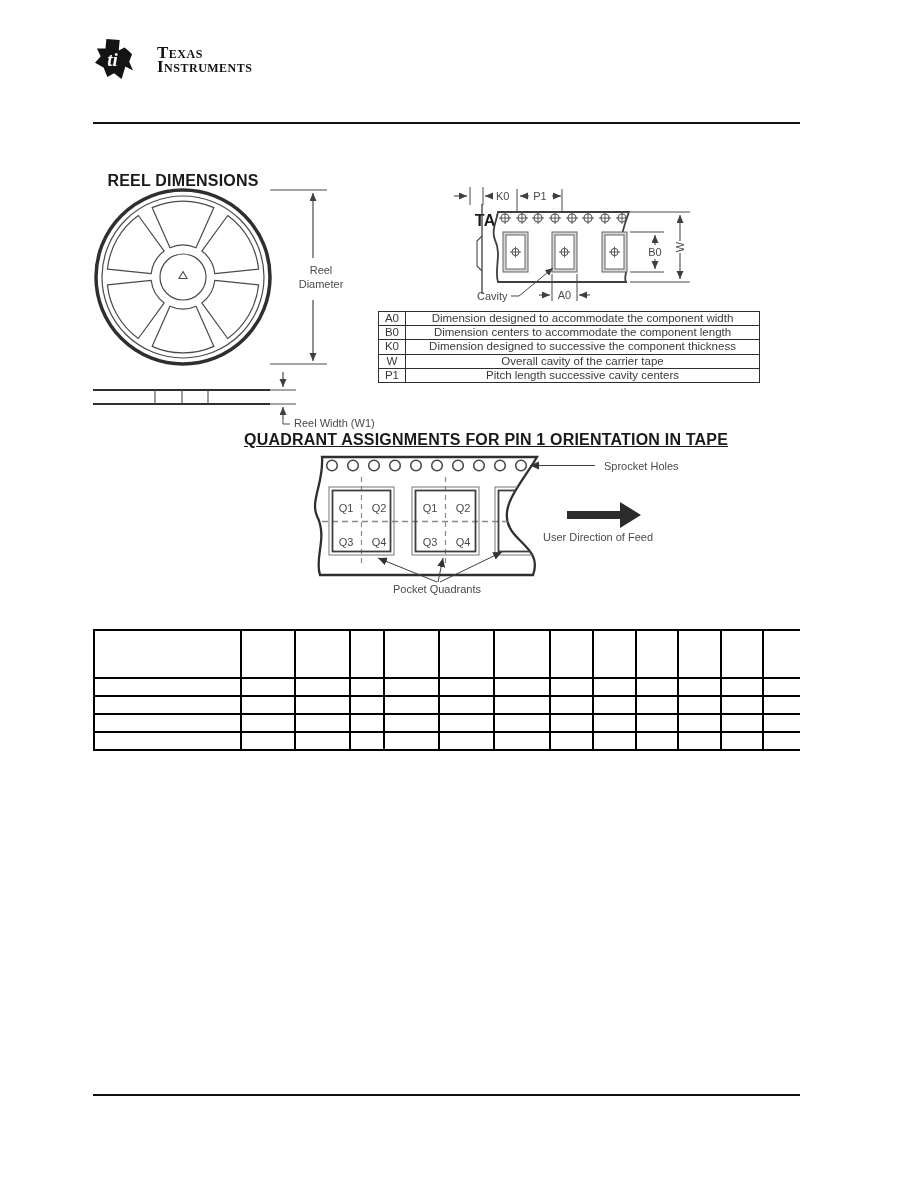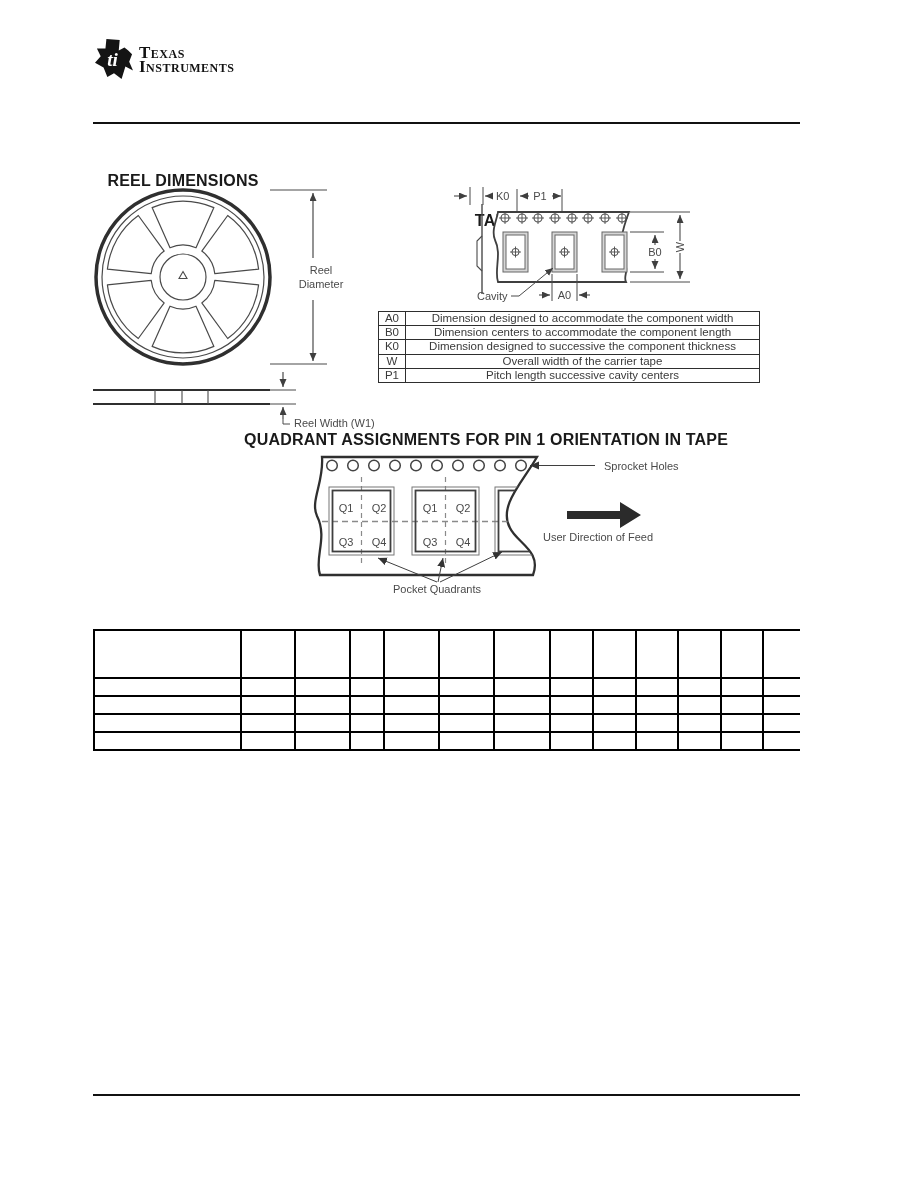--- a/index.html
+++ b/index.html
@@ -2,21 +2,21 @@
 <html><head>
 <meta charset="utf-8">
 <style>
   html,body{margin:0;padding:0;background:#ffffff;}
   .page{position:relative;width:800px;height:1188px;background:#ffffff;overflow:hidden;
         font-family:"Liberation Sans",sans-serif;}
   .rule{position:absolute;background:#111111;height:2px;}
   .fig-title{position:absolute;font-weight:bold;font-size:16px;color:#1a1a1a;
              letter-spacing:0.2px;white-space:nowrap;}
   .brand{position:absolute;left:95px;top:38px;display:flex;}
-  .brand-text{margin-left:6px;margin-top:8px;font-family:"Liberation Serif",serif;
+  .brand-text{margin-left:24px;margin-top:8px;font-family:"Liberation Serif",serif;
               font-variant:small-caps;font-weight:bold;color:#121212;line-height:14px;
               font-size:17px;letter-spacing:0.5px;}
   svg.diagram{position:absolute;}
   svg.diagram text{font-family:"Liberation Sans",sans-serif;font-size:11px;fill:#4a4a4a;}
   
   .def-table{position:absolute;left:378px;top:311px;width:382px;border-collapse:collapse;
              font-size:11.5px;color:#3a3a3a;}
   .def-table td{border:1.5px solid #2e2e2e;padding:0 3px;height:13.2px;line-height:13px;
                 white-space:nowrap;overflow:hidden;text-align:center;}
   .def-table td.code{width:24px;text-align:center;padding:0 1px;}
@@ -205,30 +205,30 @@
     <tr>
       <td class="code">B0</td>
       <td>Dimension centers to accommodate the component length</td>
     </tr>
     <tr>
       <td class="code">K0</td>
       <td>Dimension designed to successive the component thickness</td>
     </tr>
     <tr>
       <td class="code">W</td>
-      <td>Overall width of the carrier tape</td>
+      <td>Overall cavity of the carrier tape</td>
     </tr>
     <tr>
       <td class="code">P1</td>
       <td>Pitch length successive cavity centers</td>
     </tr>
   </tbody>
     </table>
 
-  <div class="fig-title" style="left:244px;top:431px;">QUADRANT ASSIGNMENTS FOR PIN 1 ORIENTATION IN TAPE</div>
+  <div class="fig-title" style="left:244px;top:431px;text-decoration:underline;">QUADRANT ASSIGNMENTS FOR PIN 1 ORIENTATION IN TAPE</div>
 
   <svg class="diagram" style="left:240px;top:446px;" width="470" height="152" viewBox="0 0 470 152">
     <defs>
       <marker id="ahq" markerUnits="userSpaceOnUse" markerWidth="10" markerHeight="9" refX="9" refY="4" orient="auto">
         <path d="M0,0 L9,4 L0,8 Z" fill="#333333"></path>
       </marker>
       <clipPath id="qclip">
         <path d="M82,11 L297,11 C282,37 258,60 270,82 C277,97 302,105 293,129 L80,129
                  C74,112 88,92 77,70 C70,55 84,36 82,11 Z"></path>
       </clipPath>

